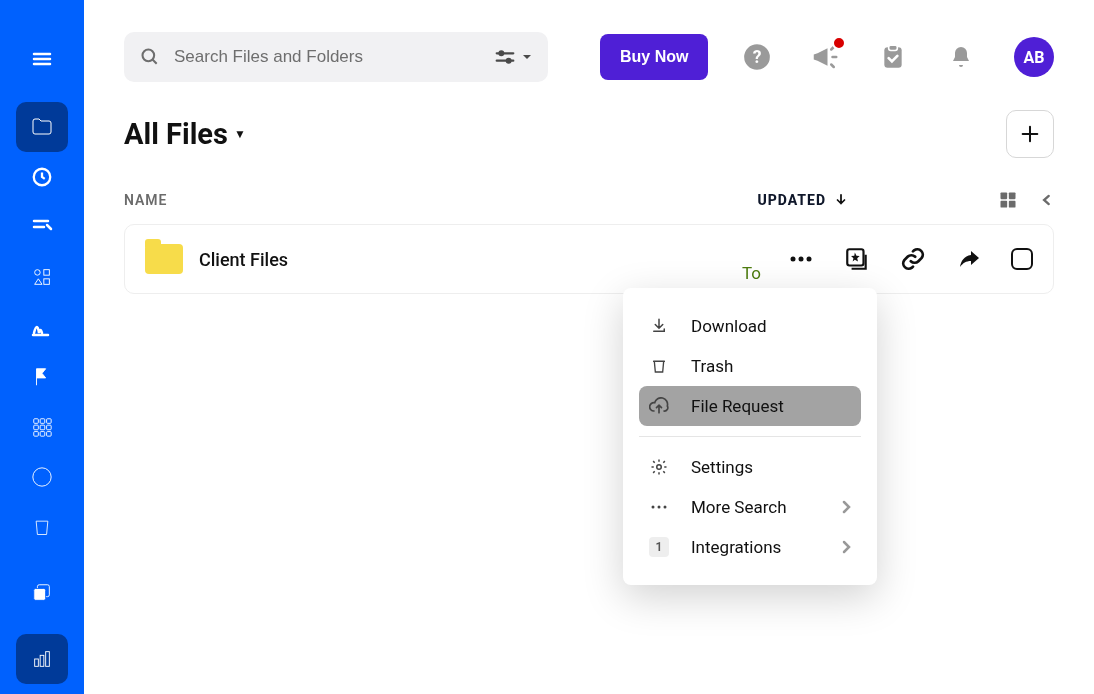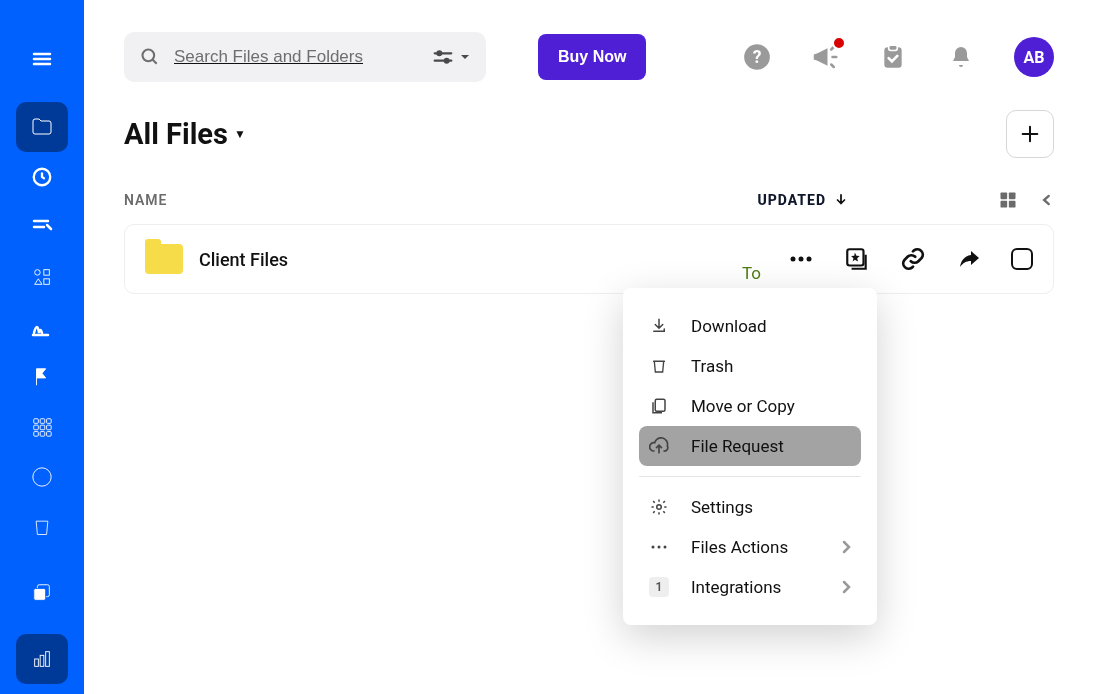--- a/index.html
+++ b/index.html
@@ -11,21 +11,21 @@
   .side-btn.active { background: #003a99; }
   .side-spacer-top { height: 18px; }
   .side-bottom { margin-top: auto; margin-bottom: 10px; }
   .side-btn svg { stroke: #fff; fill: none; }
   
   
   .main { position: absolute; left: 84px; top: 0; right: 0; bottom: 0; padding: 0; }
   
   
   .topbar { display: flex; align-items: center; padding: 32px 40px 0 40px; gap: 24px; }
-  .search-wrap { width: 362px; height: 50px; background: #f1f1f3; border-radius: 10px; display: flex; align-items: center; padding: 0 16px; gap: 14px; text-decoration: underline; }
+  .search-wrap { width: 424px; height: 50px; background: #f1f1f3; border-radius: 10px; display: flex; align-items: center; padding: 0 16px; gap: 14px; }
   .search-wrap input { flex: 1; border: none; background: transparent; font-size: 17px; color: #111; outline: none; }
   .search-wrap input::placeholder { color: #6e6e6e; }
   .adjust-btn { display: flex; align-items: center; gap: 6px; color: #4a4a4a; cursor: pointer; }
   .buy-btn { margin-left: 28px; background: #4f1fd6; color: #fff; font-weight: 700; font-size: 16px; border: none; padding: 14px 20px; border-radius: 8px; cursor: pointer; }
   .top-icons { margin-left: auto; display: flex; align-items: center; gap: 38px; }
   .top-icon { width: 30px; height: 30px; color: #9a9a9a; position: relative; cursor: pointer; display:flex; align-items:center; justify-content:center;}
   .red-dot { position: absolute; top: -6px; right: -6px; width: 14px; height: 14px; background: #d80000; border-radius: 50%; border: 2px solid #fff; }
   .avatar { width: 40px; height: 40px; background: #4f1fd6; color: #fff; border-radius: 50%; display: flex; align-items: center; justify-content: center; font-weight: 700; font-size: 16px; cursor: pointer; }
   
   
@@ -293,29 +293,20 @@
     </div>
     <div class="menu-item">
       <span class="menu-icon">
         <svg width="16" height="18" viewBox="0 0 24 24" stroke="#444" stroke-width="2" fill="none">
             <path d="M5 5h14l-1.5 16h-11z"></path>
             <path d="M3 5h18"></path>
           </svg>
       </span>
       <span>Trash</span>
     </div>
-    <div class="menu-item">
-      <span class="menu-icon">
-        <svg width="18" height="18" viewBox="0 0 24 24" stroke="#444" stroke-width="2" fill="none">
-            <rect x="7" y="3" width="13" height="16" rx="2"></rect>
-            <path d="M4 7v14h12"></path>
-          </svg>
-      </span>
-      <span>Move or Copy</span>
-    </div>
     <div class="menu-item hover">
       <span class="menu-icon">
         <svg width="20" height="18" viewBox="0 0 24 20" stroke="#444" stroke-width="2" fill="none" stroke-linecap="round">
             <path d="M6 16a5 5 0 1 1 .8-9.9A6 6 0 0 1 22 10a4 4 0 0 1-4 6"></path>
             <path d="M12 18V9M9 12l3-3 3 3"></path>
           </svg>
       </span>
       <span>File Request</span>
     </div>
     <div class="menu-sep"></div>
@@ -329,21 +320,21 @@
       <span>Settings</span>
     </div>
     <div class="menu-item">
       <span class="menu-icon">
         <svg width="18" height="6" viewBox="0 0 24 6" fill="#444">
             <circle cx="4" cy="3" r="2"></circle>
             <circle cx="12" cy="3" r="2"></circle>
             <circle cx="20" cy="3" r="2"></circle>
           </svg>
       </span>
-      <span>Files Actions</span>
+      <span>More Search</span>
       <span class="menu-chevron">
         <svg width="10" height="14" viewBox="0 0 10 14" stroke="#999" stroke-width="2.5" fill="none" stroke-linecap="round">
             <path d="M3 2l5 5-5 5"></path>
           </svg>
       </span>
     </div>
     <div class="menu-item">
       <span class="menu-icon">
         <span class="badge1">1</span>
       </span>

